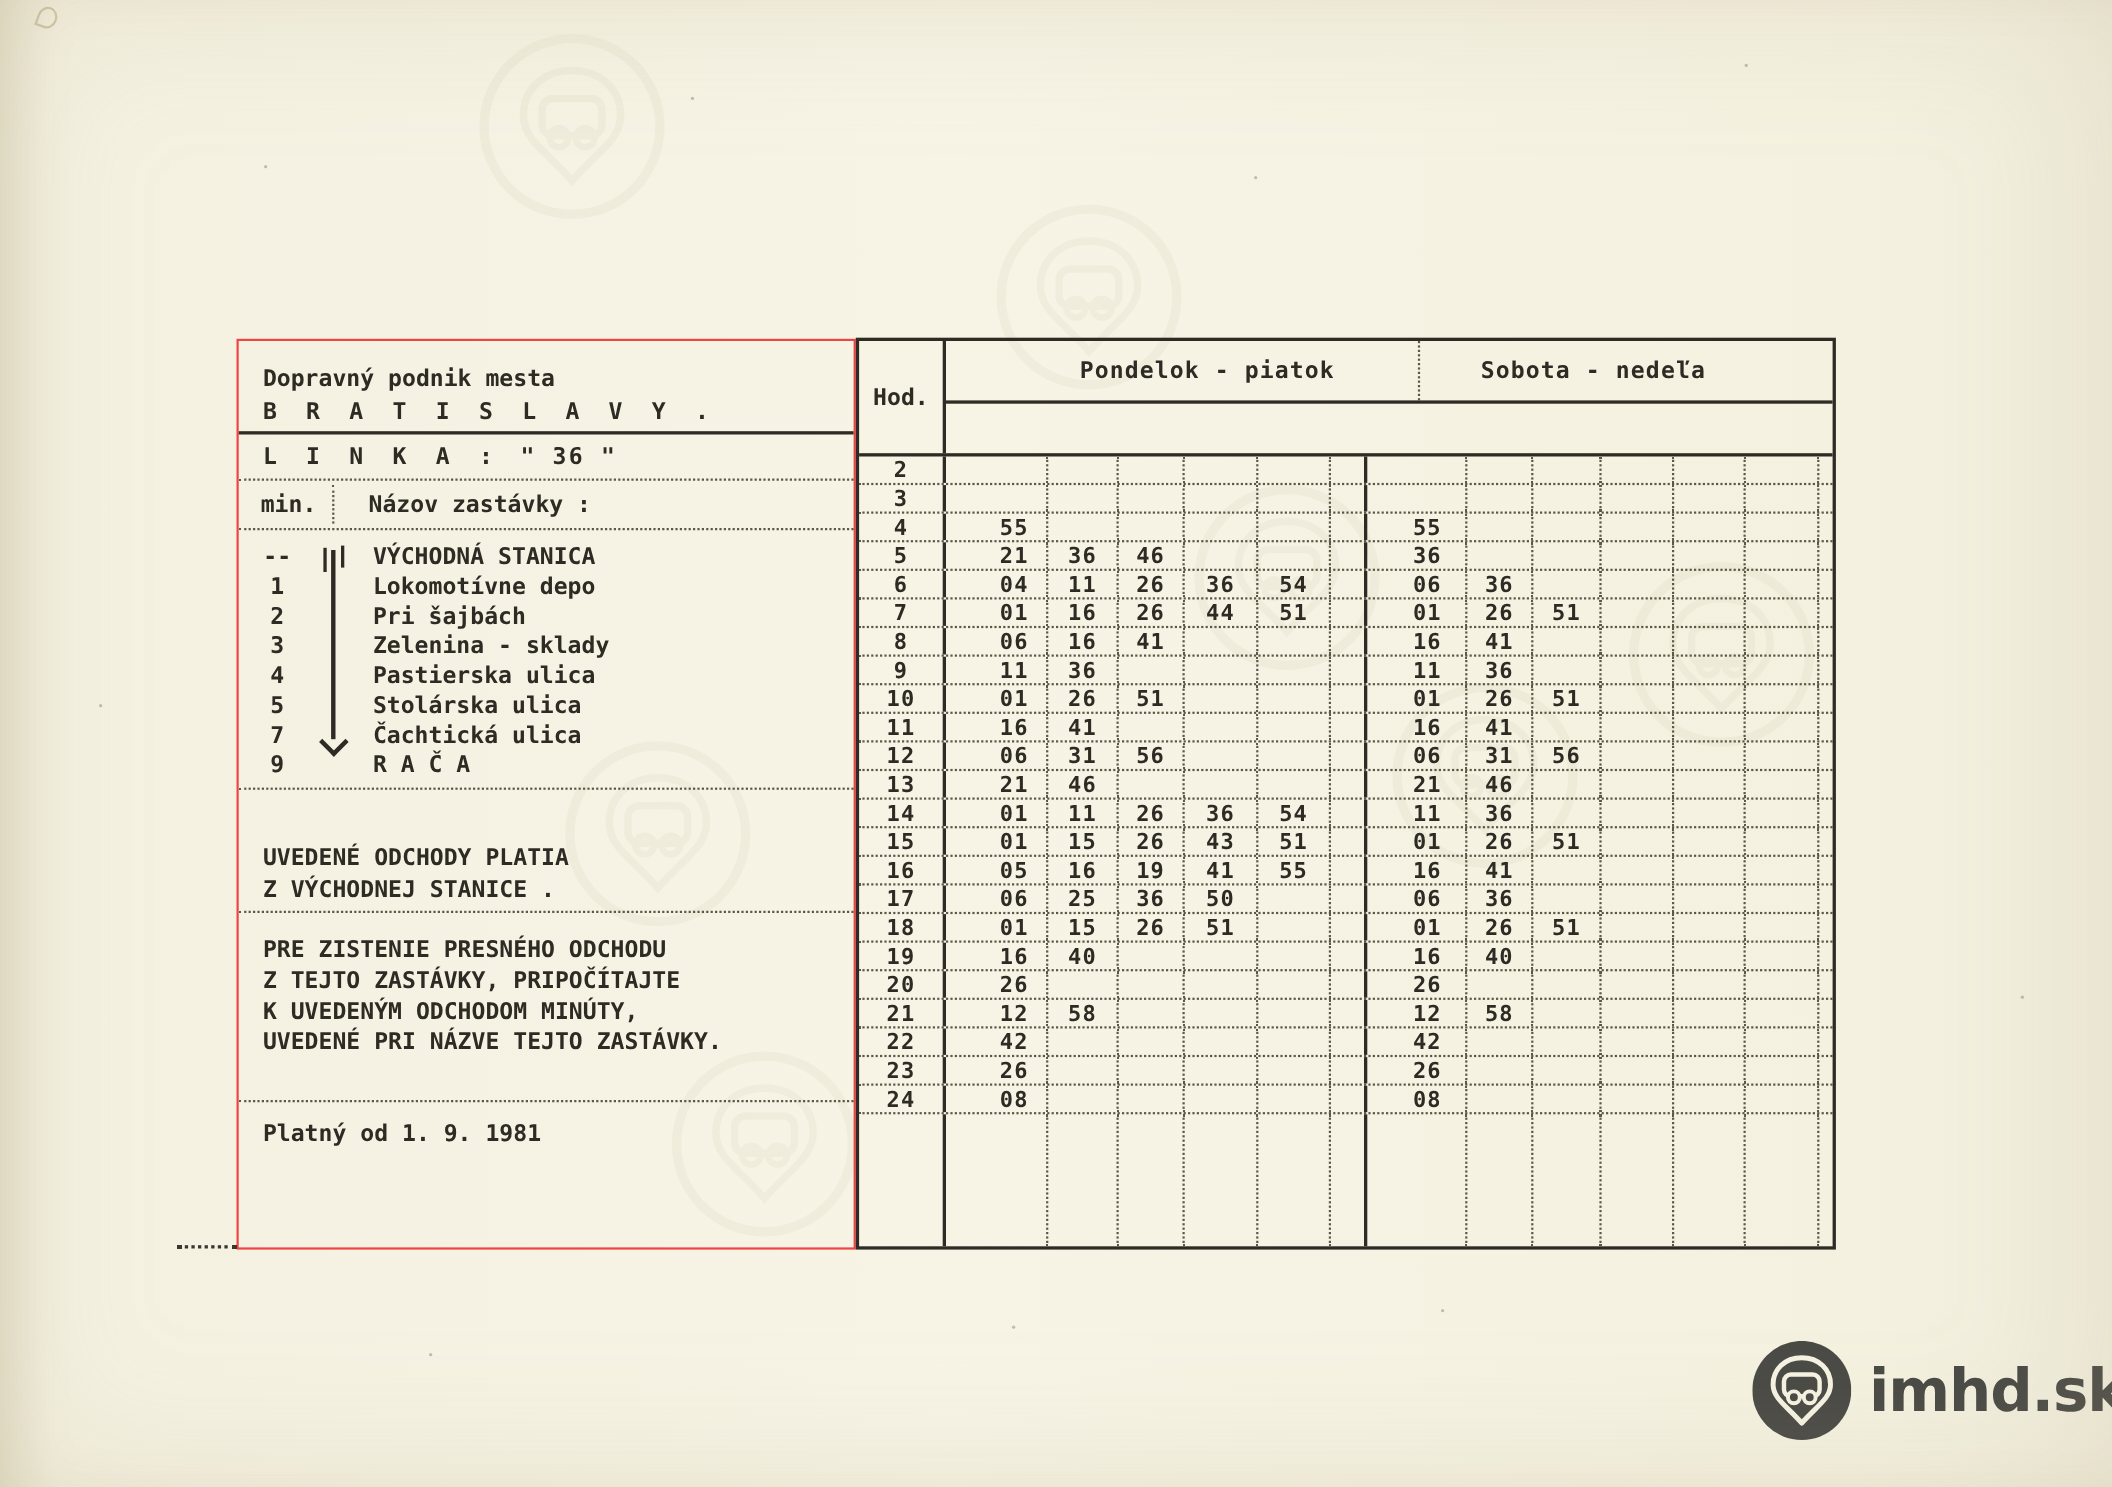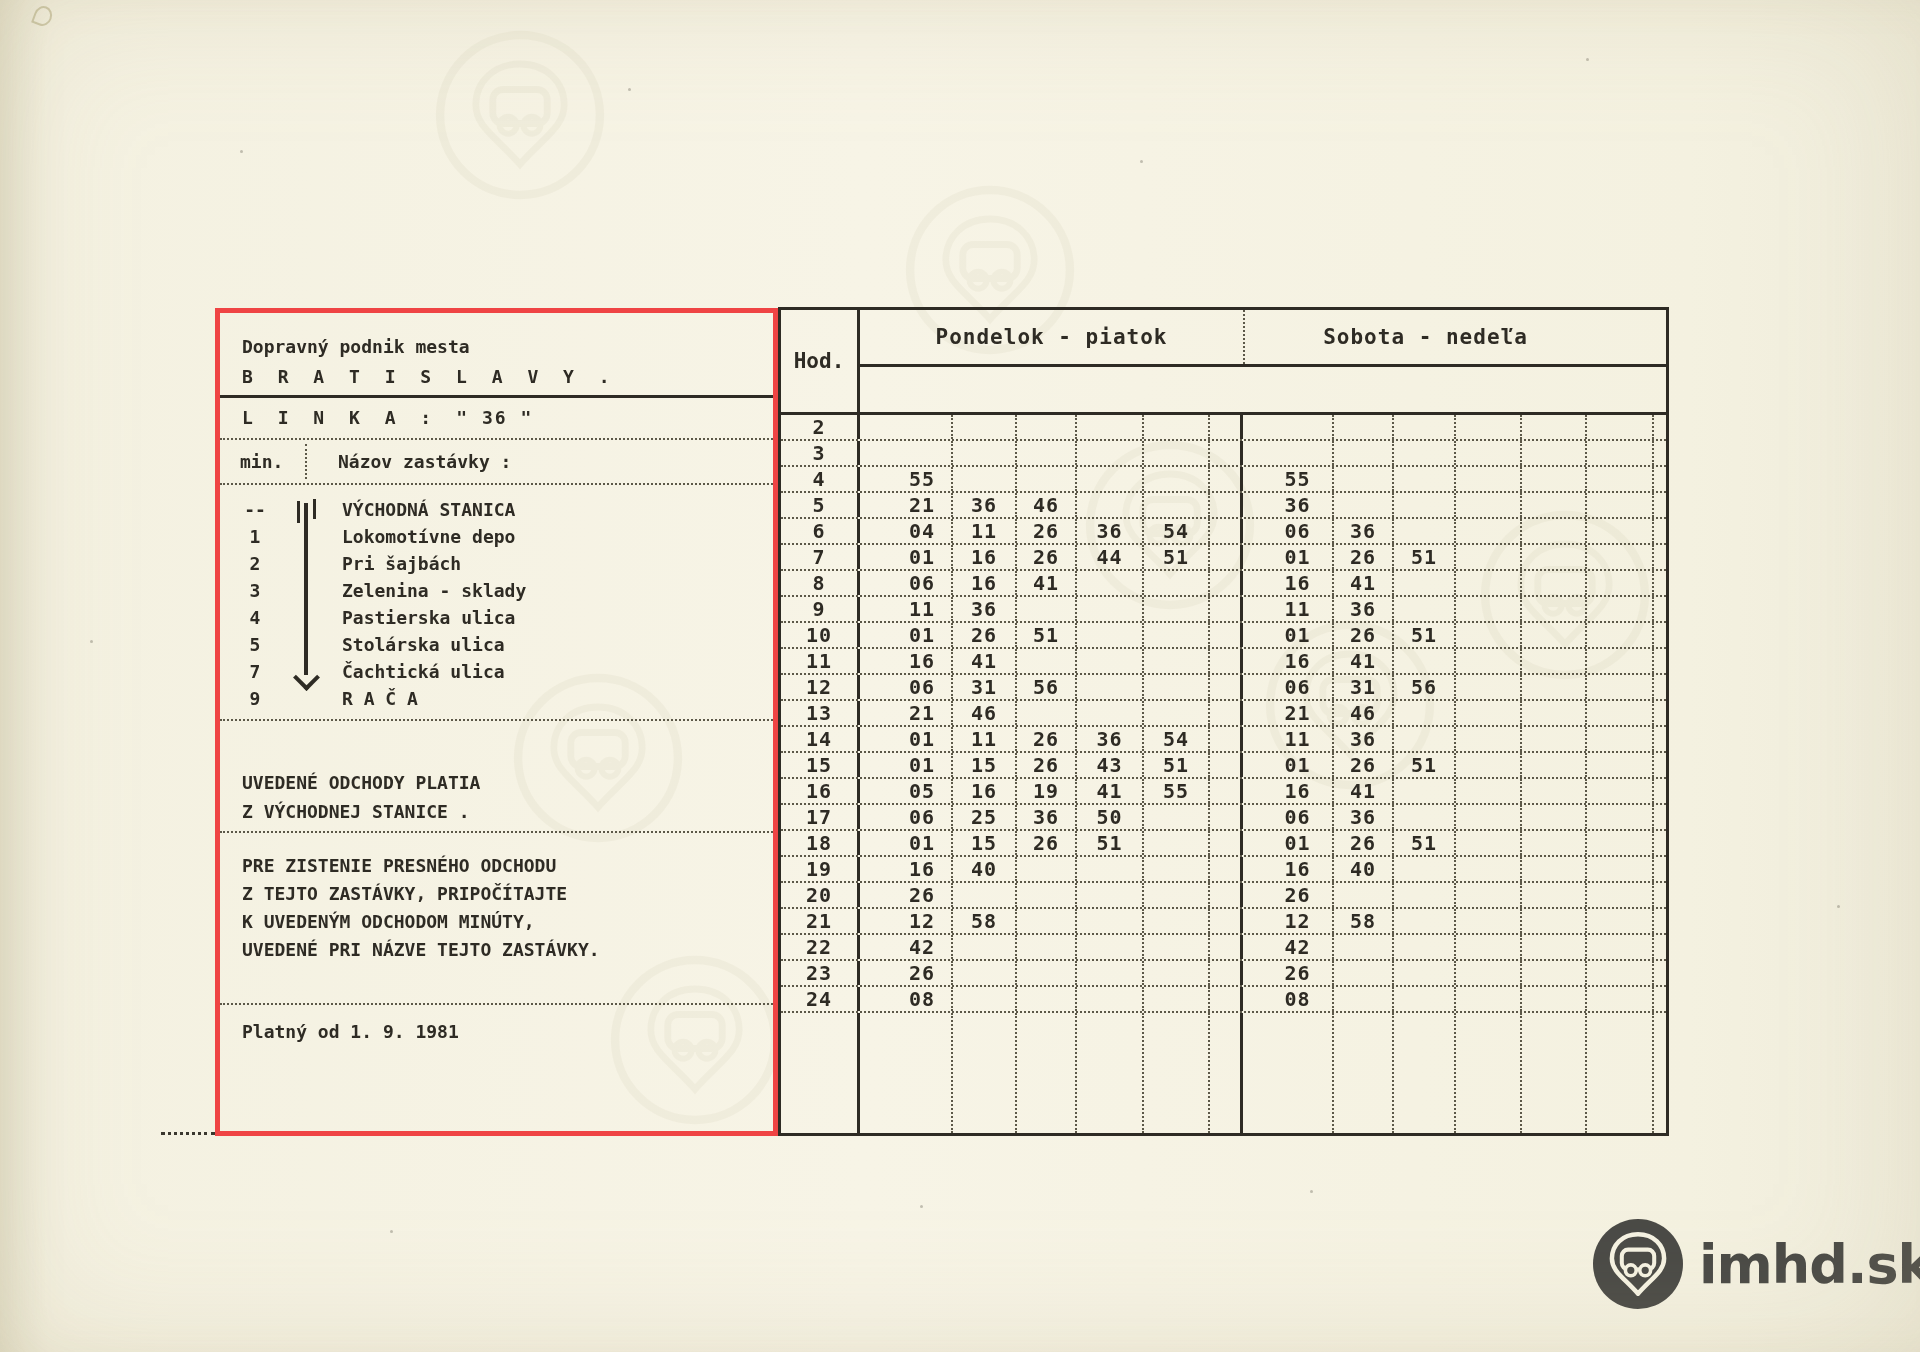--- a/index.html
+++ b/index.html
@@ -14,22 +14,22 @@
   
   .speck{position:absolute;width:3px;height:3px;border-radius:50%;background:rgba(70,66,52,.30);}
   .curl-mark{position:absolute;left:34px;top:6px;width:14px;height:16px;border:2px solid rgba(160,150,100,.45);
     border-radius:50% 50% 50% 0;transform:rotate(20deg);}
   .bottom-dashes{position:absolute;left:161px;top:1132px;width:54px;border-top:3px dotted #3a372e;}
   
   .watermark{position:absolute;width:170px;height:170px;color:#8d8052;opacity:.055;}
   .watermark svg{width:100%;height:100%;}
   
   .left-panel{position:absolute;left:215px;top:308px;width:563px;height:828px;
-    border:5px solid #ef4444;box-sizing:border-box;display:flex;flex-direction:column;
-    font-weight:bold;font-size:18px;}
+    border:2px solid #ef4444;box-sizing:border-box;display:flex;flex-direction:column;
+    font-weight:bold;font-size:21px;}
   .lp-header{height:85px;box-sizing:border-box;padding:19px 0 0 22px;line-height:30px;
     border-bottom:3px solid #2e2b24;}
   .lp-header .spaced{letter-spacing:7px;}
   .lp-linka{height:42px;box-sizing:border-box;line-height:40px;padding-left:22px;
     border-bottom:2px dotted #5c5848;letter-spacing:7px;}
   .lp-linka .num{letter-spacing:2px;padding-left:18px;}
   .lp-cols{height:45px;box-sizing:border-box;line-height:43px;position:relative;
     border-bottom:2px dotted #5c5848;}
   .lp-cols .min-h{position:absolute;left:20px;text-align:right;}
   .lp-cols .vsep{position:absolute;left:85px;top:4px;bottom:4px;border-left:2px dotted #5c5848;}
@@ -50,21 +50,21 @@
     border-bottom:2px dotted #5c5848;}
   .lp-valid{flex:1;box-sizing:border-box;padding:16px 0 16px 22px;}
   
   .timetable{position:absolute;left:778px;top:307px;width:891px;height:829px;
     border:3px solid #2e2b24;box-sizing:border-box;display:flex;flex-direction:column;
     font-weight:bold;font-size:21px;}
   .tt-header{display:flex;flex:0 0 102px;border-bottom:3px solid #2e2b24;}
   .tt-hod{flex:0 0 76px;border-right:3px solid #2e2b24;display:flex;align-items:center;justify-content:center;}
   .tt-head-right{flex:1;display:flex;flex-direction:column;}
   .tt-days{flex:0 0 57px;display:flex;border-bottom:3px solid #2e2b24;box-sizing:border-box;}
-  .tt-day-wd{flex:0 0 383px;border-right:2px dotted #5c5848;display:flex;align-items:center;justify-content:center;letter-spacing:1px;}
+  .tt-day-wd{flex:0 0 383px;border-right:2px dotted #5c5848;display:flex;align-items:center;justify-content:center;letter-spacing:1px;padding-left:46px;}
   .tt-day-we{flex:1;display:flex;align-items:center;justify-content:center;letter-spacing:1px;transform:translateX(-30px);}
   .tt-minut{flex:1;display:flex;align-items:center;justify-content:center;letter-spacing:4px;transform:translateX(-45px);}
   .tt-body{flex:1;display:flex;flex-direction:column;}
   .tt-row{display:flex;flex:0 0 26px;box-sizing:border-box;border-bottom:2px dotted #5c5848;line-height:24px;font-size:20px;letter-spacing:1px;}
   .tt-row.filler{flex:1;border-bottom:none;}
   .tt-hour{flex:0 0 76px;border-right:3px solid #2e2b24;text-align:center;}
   .tt-sec{display:grid;box-sizing:border-box;}
   .tt-sec.weekday{flex:0 0 383px;border-right:3px solid #2e2b24;
     grid-template-columns:91px 64px 60px 67px 66px 1fr;}
   .tt-sec.weekend{flex:1;grid-template-columns:89px 60px 62px 66px 65px 67px 1fr;}

